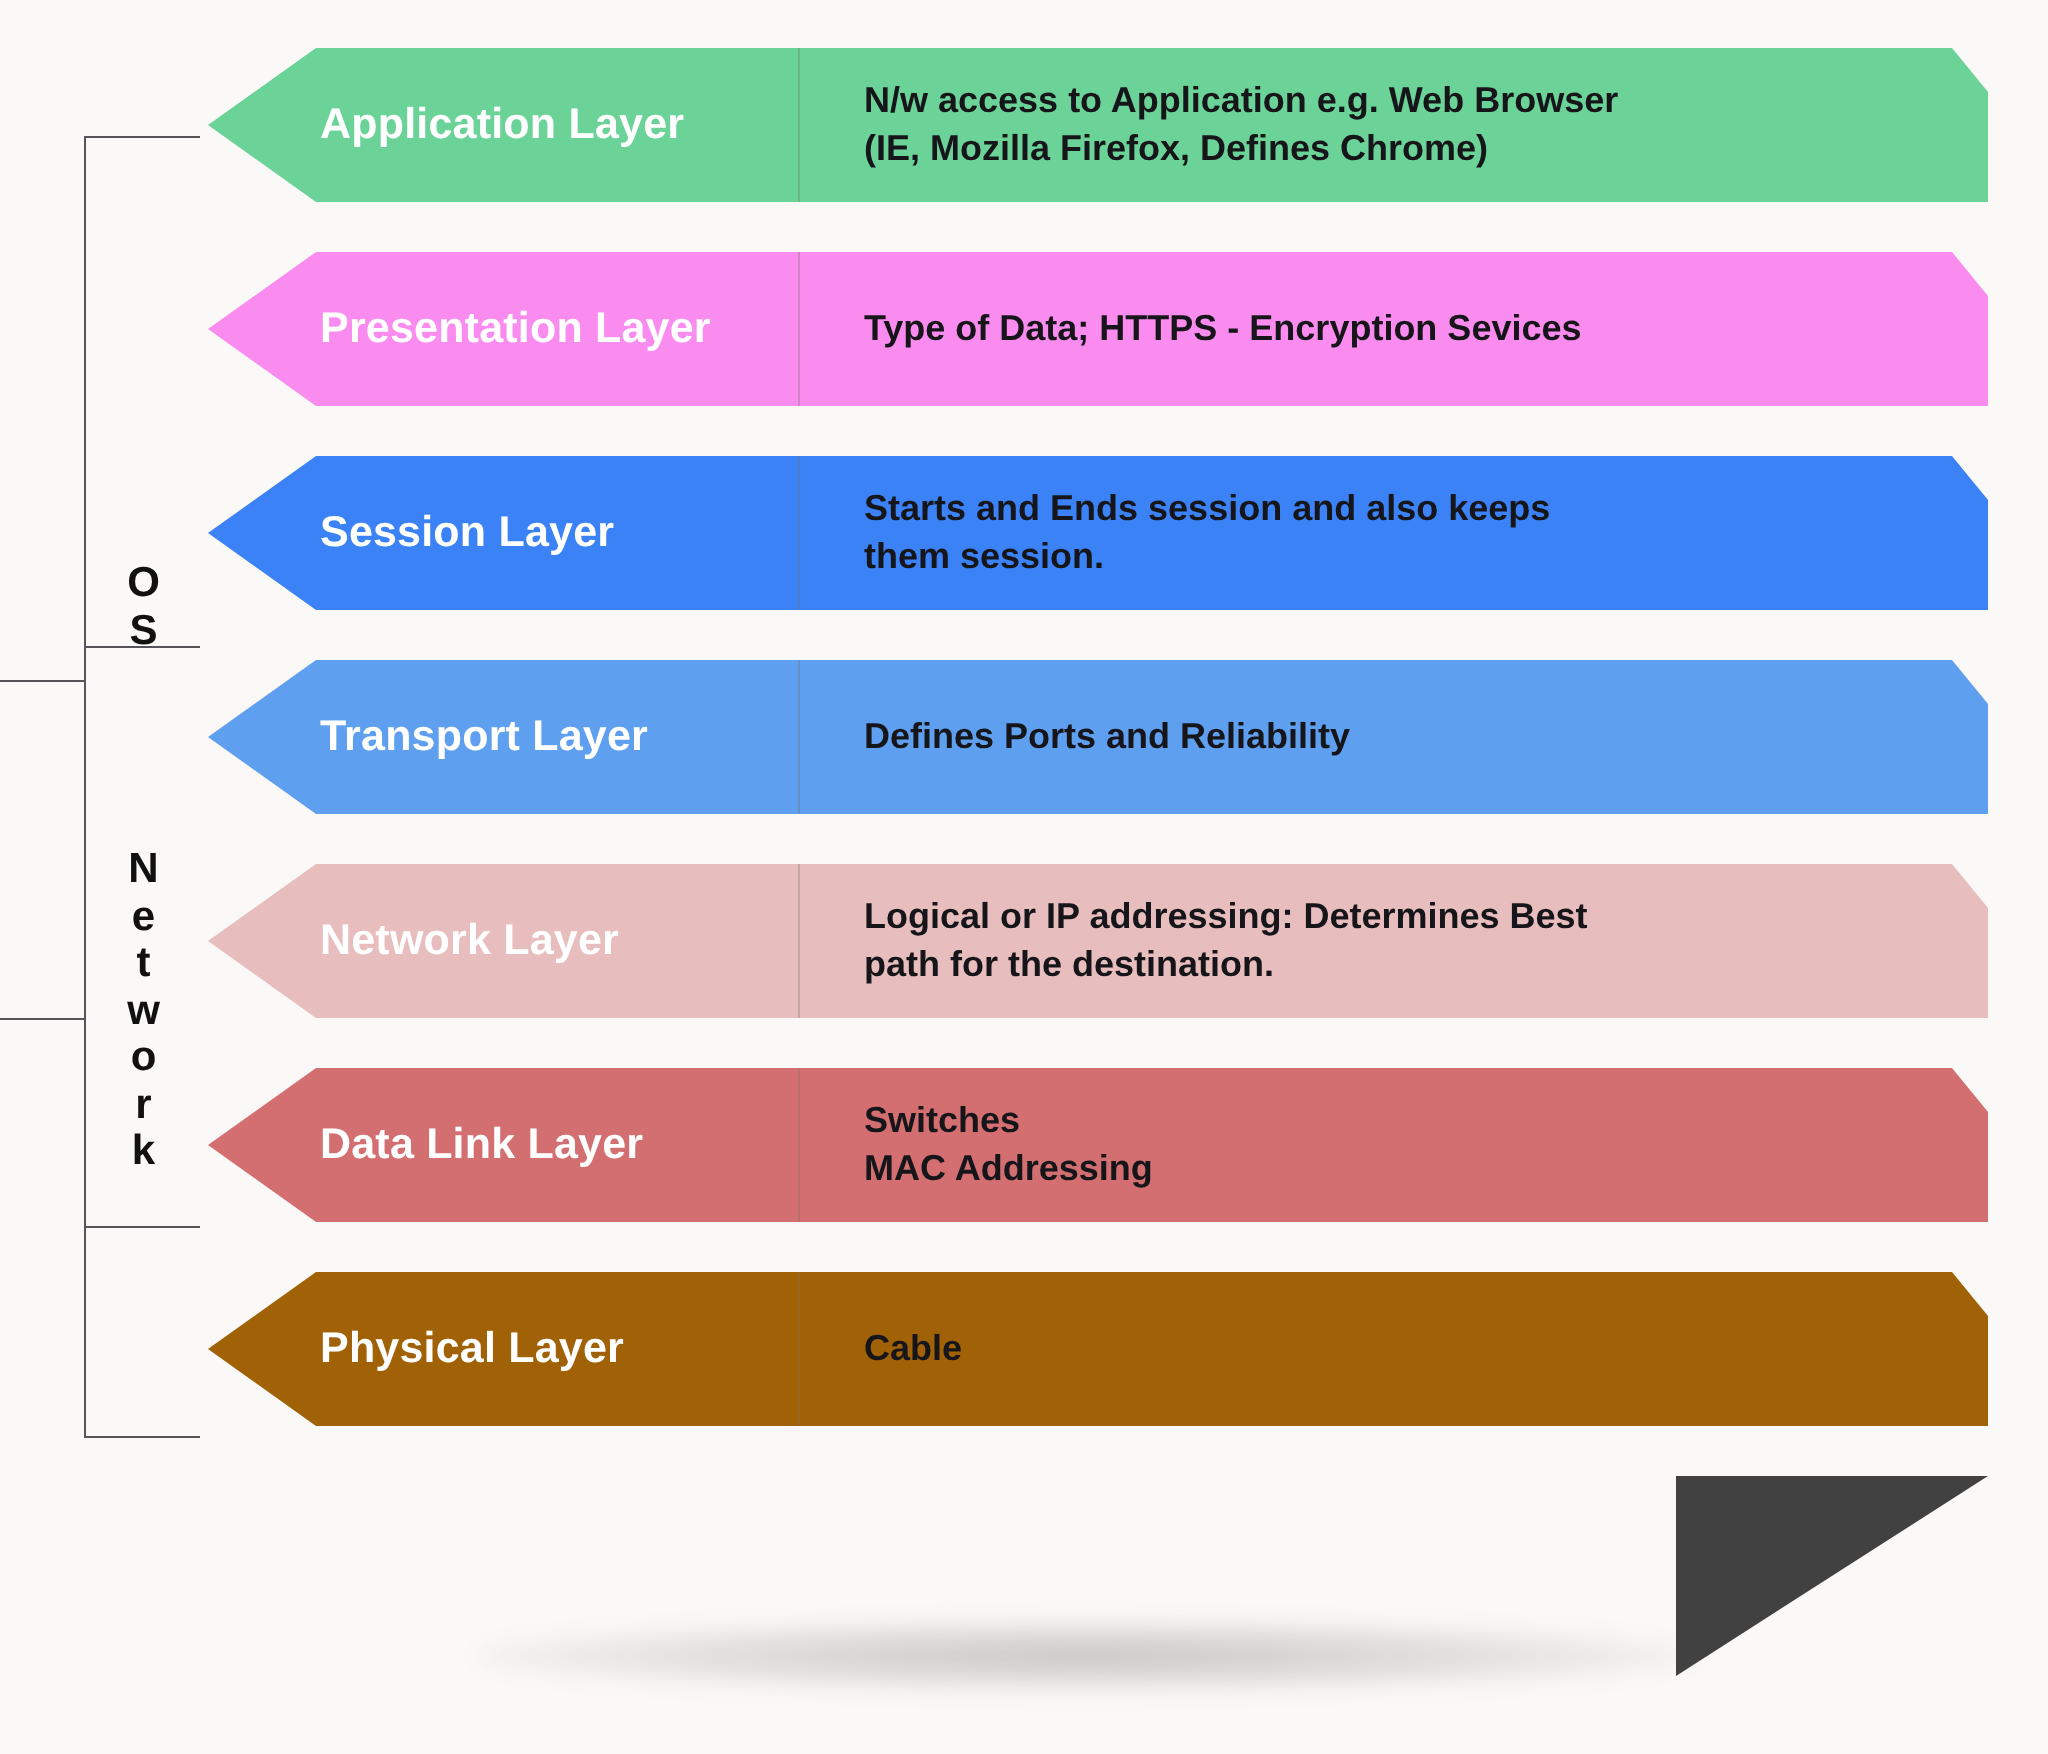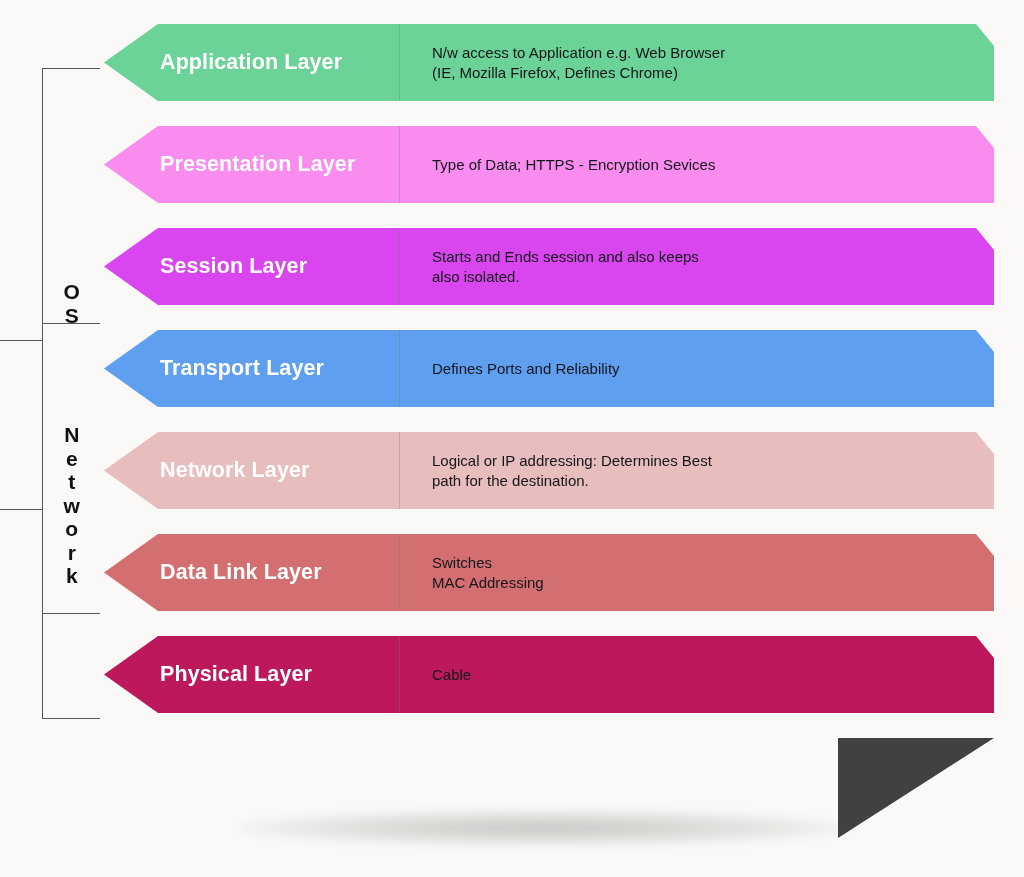--- a/index.html
+++ b/index.html
@@ -161,24 +161,25 @@
     flex: 1 1 auto;
     height: 100%;
     display: flex;
     flex-direction: column;
     justify-content: center;
     padding-left: 32px;
     padding-right: 30px;
     box-sizing: border-box;
   }
   .layer-desc-line {
-    font-size: 15px;
+    font-size: 18px;
     color: #15151a;
     line-height: 1.33;
     white-space: nowrap;
+    font-weight: bold;
   }
 
   
   #corner-fold {
     position: absolute;
     left: 838px;
     top: 738px;
     width: 156px;
     height: 100px;
     background: #414142;
@@ -233,27 +234,27 @@
 
     <div class="layer-row" style="top: 102px; background: rgb(250, 140, 240);">
       <div class="layer-title-cell">
         <div class="layer-title">Presentation Layer</div>
       </div>
       <div class="layer-desc-cell">
         <div class="layer-desc-line">Type of Data; HTTPS - Encryption Sevices</div>
       </div>
     </div>
 
-    <div class="layer-row" style="top: 204px; background: #d946ef;">
+    <div class="layer-row" style="top: 204px; background: #3b82f6;">
       <div class="layer-title-cell">
         <div class="layer-title">Session Layer</div>
       </div>
       <div class="layer-desc-cell">
         <div class="layer-desc-line">Starts and Ends session and also keeps</div>
-        <div class="layer-desc-line">also isolated.</div>
+        <div class="layer-desc-line">them session.</div>
       </div>
     </div>
 
     <div class="layer-row" style="top: 306px; background: rgb(95, 159, 239);">
       <div class="layer-title-cell">
         <div class="layer-title">Transport Layer</div>
       </div>
       <div class="layer-desc-cell">
         <div class="layer-desc-line">Defines Ports and Reliability</div>
       </div>
@@ -272,21 +273,21 @@
     <div class="layer-row" style="top: 510px; background: rgb(212, 111, 113);">
       <div class="layer-title-cell">
         <div class="layer-title">Data Link Layer</div>
       </div>
       <div class="layer-desc-cell">
         <div class="layer-desc-line">Switches</div>
         <div class="layer-desc-line">MAC Addressing</div>
       </div>
     </div>
 
-    <div class="layer-row" style="top: 612px; background: #be185d;">
+    <div class="layer-row" style="top: 612px; background: #a16207;">
       <div class="layer-title-cell">
         <div class="layer-title">Physical Layer</div>
       </div>
       <div class="layer-desc-cell">
         <div class="layer-desc-line">Cable</div>
       </div>
     </div>
 
   </div>
 

